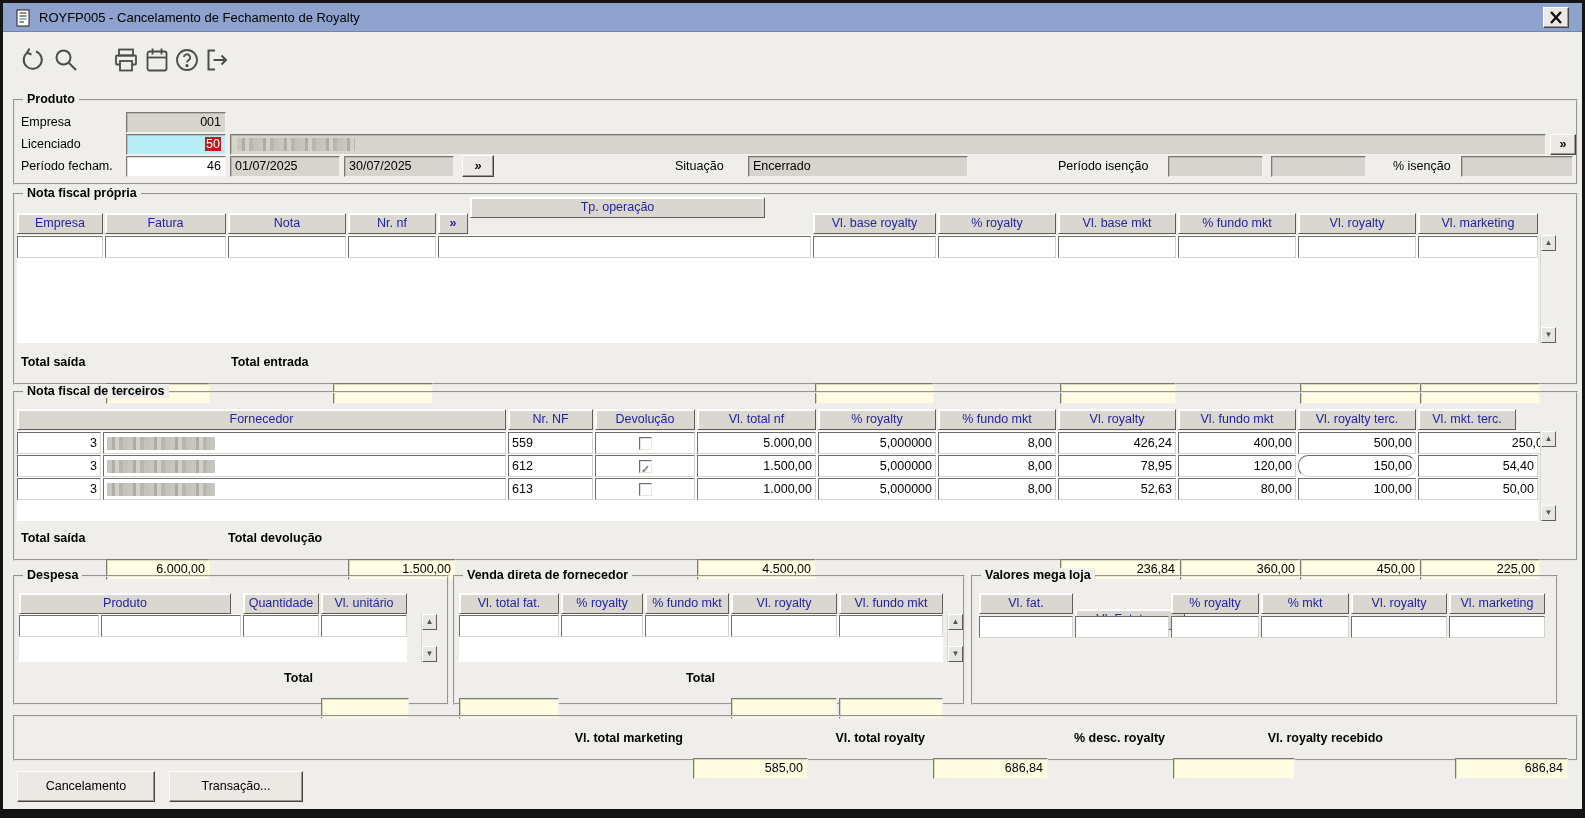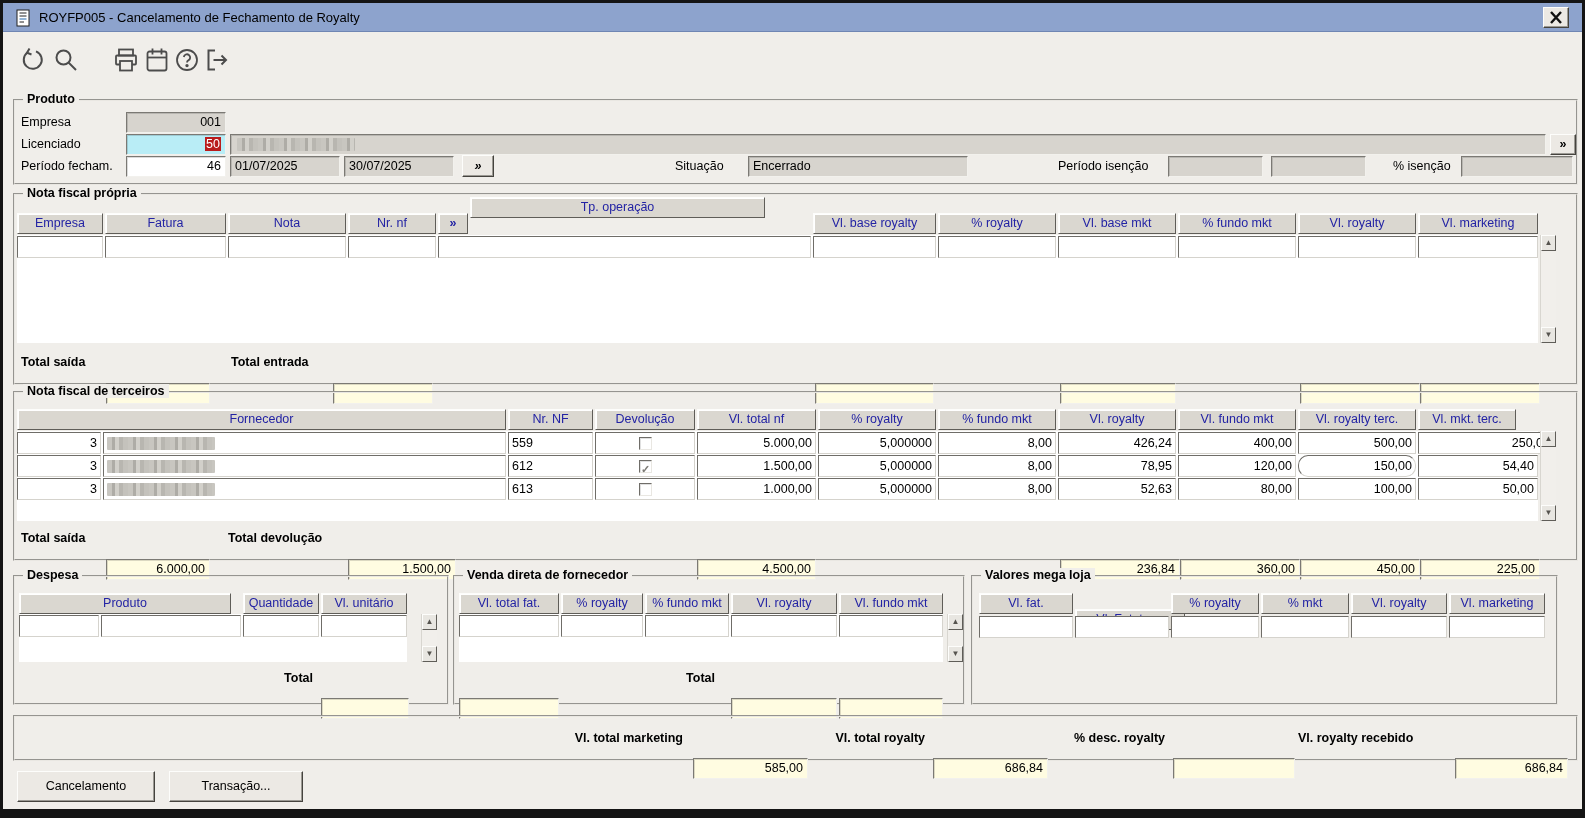--- a/index.html
+++ b/index.html
@@ -317,20 +317,20 @@
   <div class="cell" style="left:1348px;top:613px;width:96px;"></div>
   <div class="cell" style="left:1446px;top:613px;width:96px;"></div>
 
   <div class="group" style="left:10px;top:712px;width:1565px;height:46px;"></div>
   <span class="lbl b" style="left:530px;top:728px;width:150px;text-align:right;">Vl. total marketing</span>
   <div class="field f-yellow num" style="left:690px;top:724px;width:115px;">585,00</div>
   <span class="lbl b" style="left:812px;top:728px;width:110px;text-align:right;">Vl. total royalty</span>
   <div class="field f-yellow num" style="left:930px;top:724px;width:115px;">686,84</div>
   <span class="lbl b" style="left:1052px;top:728px;width:110px;text-align:right;">% desc. royalty</span>
   <div class="field f-yellow num" style="left:1170px;top:724px;width:122px;"></div>
-  <span class="lbl b" style="left:1295px;top:728px;width:148px;">Vl. royalty recebido</span>
+  <span class="lbl b" style="left:1232px;top:728px;width:148px;text-align:right;">Vl. royalty recebido</span>
   <div class="field f-yellow num" style="left:1452px;top:724px;width:113px;">686,84</div>
 
   <div class="btn" style="left:14px;top:768px;width:138px;height:31px;line-height:29px;"><span>Cancelamento</span></div>
   <div class="btn" style="left:166px;top:768px;width:134px;height:31px;line-height:29px;"><span style="text-decoration:none;">Transação...</span></div>
 
 </div>
 </div>
 
 </body></html>

